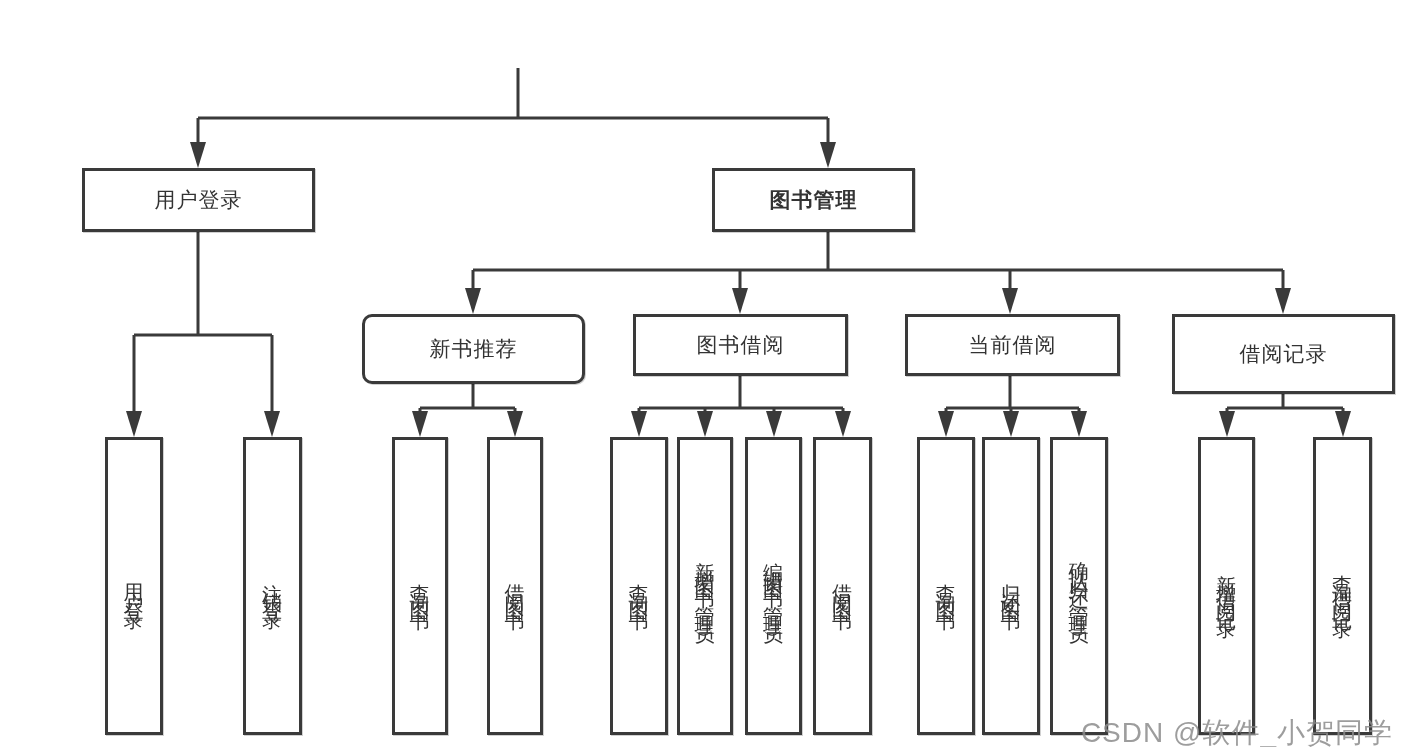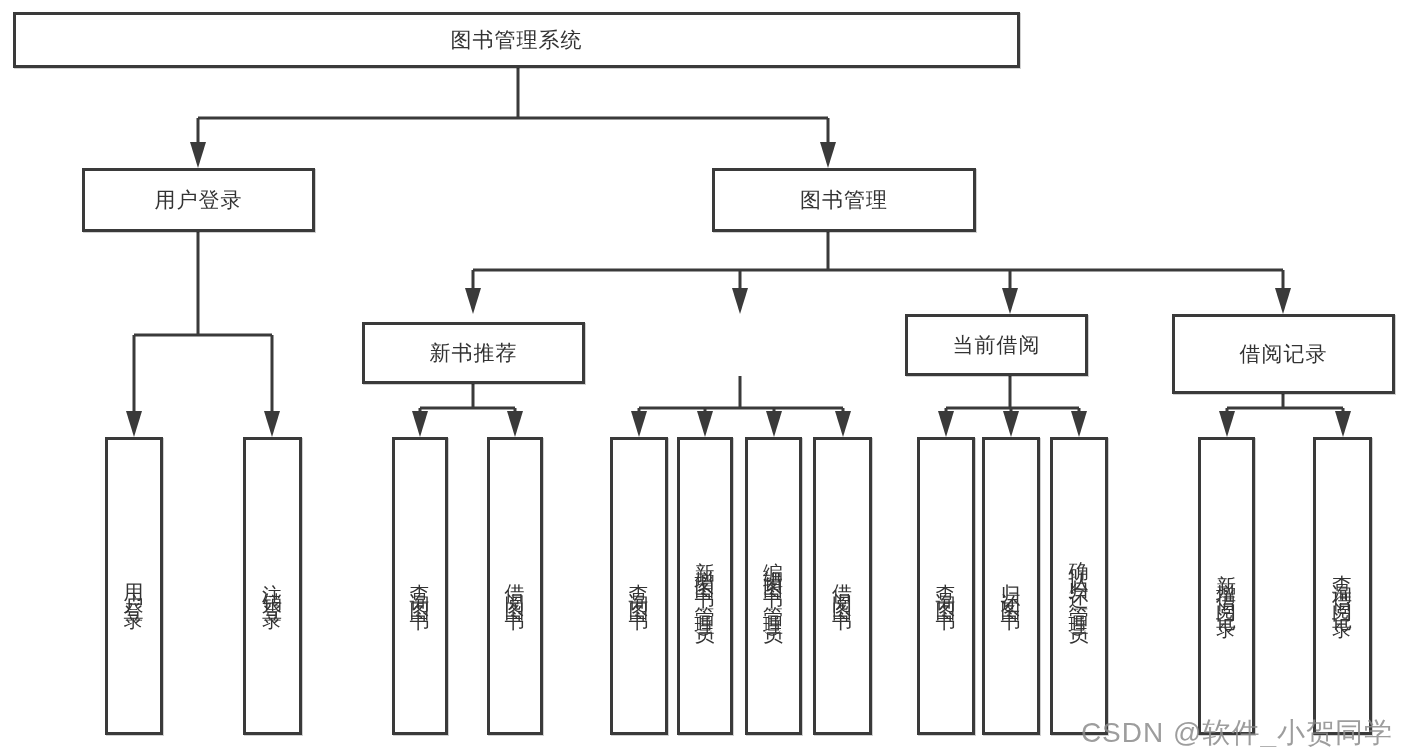--- a/index.html
+++ b/index.html
@@ -107,35 +107,35 @@
 
       <polygon points="938,411 954,411 946,437"></polygon>
       <polygon points="1003,411 1019,411 1011,437"></polygon>
       <polygon points="1071,411 1087,411 1079,437"></polygon>
 
       <polygon points="1219,411 1235,411 1227,437"></polygon>
       <polygon points="1335,411 1351,411 1343,437"></polygon>
     </g>
   </svg>
 
-  <div class="node node-h" style="left:13px; top:12px; width:1007px; height:56px;">
-    <span>图书管理系统</span>
-  </div>
 
   <div class="node node-h" style="left:82px; top:168px; width:233px; height:64px;">
     <span>用户登录</span>
   </div>
-  <div class="node node-h" style="left:712px; top:168px; width:264px; height:64px;">
+  <div class="node node-h" style="left:712px; top:168px; width:203px; height:64px;font-weight:bold;">
     <span>图书管理</span>
   </div>
 
-  <div class="node node-h" style="left:362px; top:322px; width:223px; height:62px;">
+  <div class="node node-h" style="left:362px; top:314px; width:223px; height:70px;border-radius:10px;">
     <span>新书推荐</span>
   </div>
-  <div class="node node-h" style="left:905px; top:314px; width:183px; height:62px;">
+  <div class="node node-h" style="left:633px; top:314px; width:215px; height:62px;">
+    <span>图书借阅</span>
+  </div>
+  <div class="node node-h" style="left:905px; top:314px; width:215px; height:62px;">
     <span>当前借阅</span>
   </div>
   <div class="node node-h" style="left:1172px; top:314px; width:223px; height:80px;">
     <span>借阅记录</span>
   </div>
 
   <div class="leaf" style="left:105px; width:58px;">
     <span>用户登录</span>
   </div>
   <div class="leaf" style="left:243px; width:59px;">

